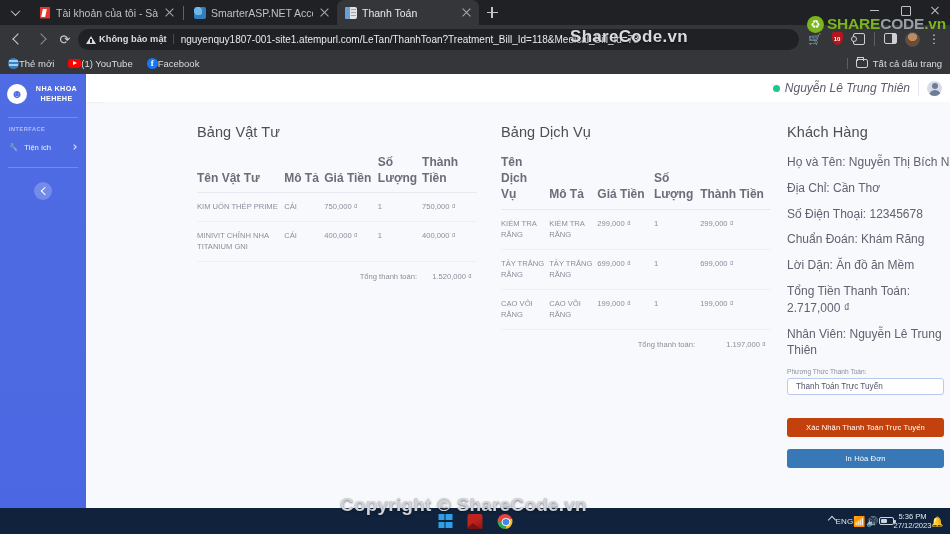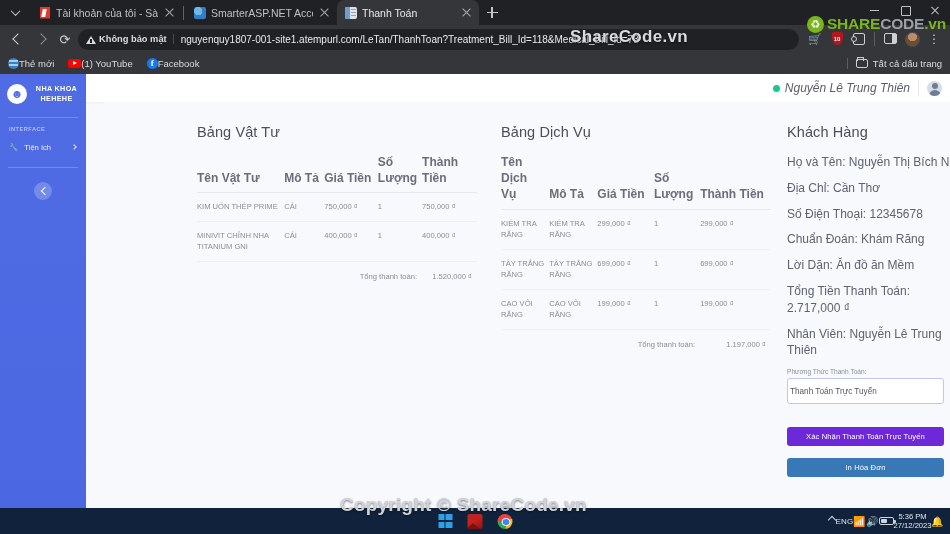--- a/index.html
+++ b/index.html
@@ -323,28 +323,28 @@
   table.tbl tr.total td.val { white-space: nowrap; }
 
   .sup-c0 { width: 33%; } .sup-c1 { width: 15%; } .sup-c2 { width: 20%; }
   .sup-c3 { width: 12%; } .sup-c4 { width: 20%; }
   .srv-c0 { width: 17%; } .srv-c1 { width: 17%; } .srv-c2 { width: 20%; }
   .srv-c3 { width: 14%; } .srv-c4 { width: 25%; }
 
   .cus-line { font-size: 12px; color: #5f6270; margin-bottom: 9px; line-height: 1.4; }
   .field-label { font-size: 6.6px; color: #8b8e9c; margin-bottom: 3px; }
   .field-input {
-    width: 157px; height: 26px; border: 1px solid #bac8f3; border-radius: 3px;
+    width: 157px; height: 17px; border: 1px solid #bac8f3; border-radius: 3px;
     background: #fff; font-size: 8.2px; color: #54566a;
-    padding: 0 2px; display: flex; align-items: center;
+    padding: 0 8px; display: flex; align-items: center;
     font-family: "Liberation Sans", sans-serif;
   }
   .btn {
     width: 157px; height: 19px; border-radius: 3px; border: none;
-    background: #6d28d9; color: #fff; font-size: 7.6px;
+    background: #c2410c; color: #fff; font-size: 7.6px;
     display: flex; align-items: center; justify-content: center;
     font-family: "Liberation Sans", sans-serif; letter-spacing: .1px;
   }
   .btn-confirm { margin-top: 23px; }
   .btn-print { margin-top: 12px; background: #3978b7; }
 
   
   .taskbar {
     position: absolute; left: 0; top: 508px; width: 950px; height: 26px;
     background: #11233c; display: flex; align-items: center;

